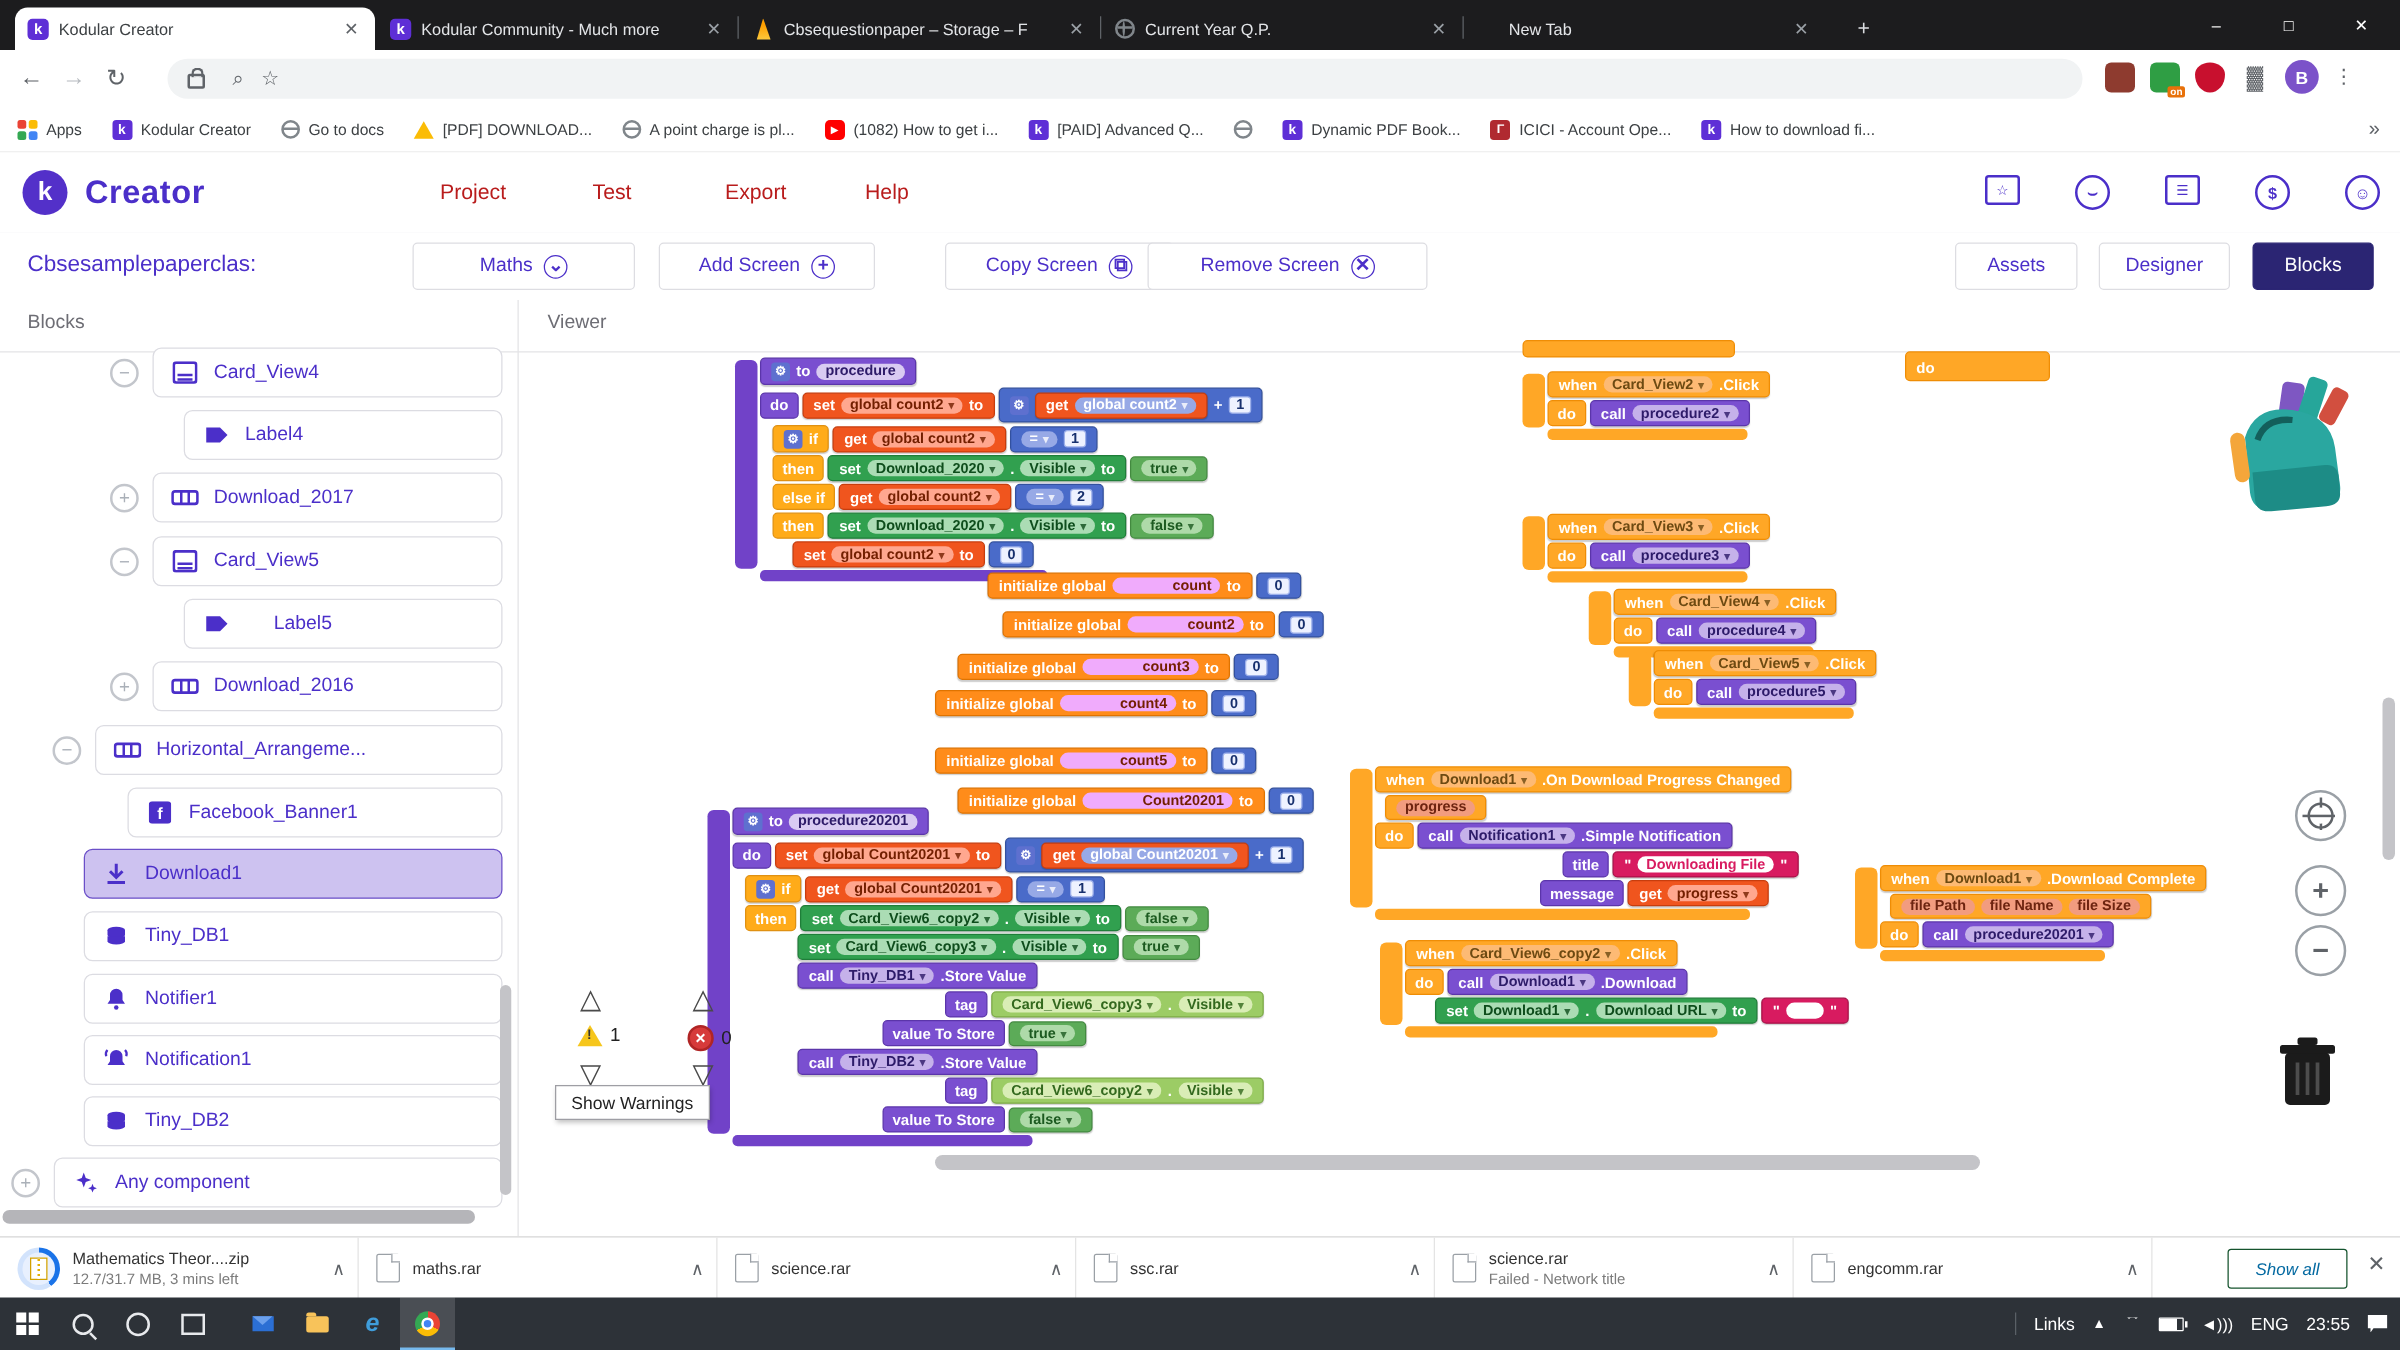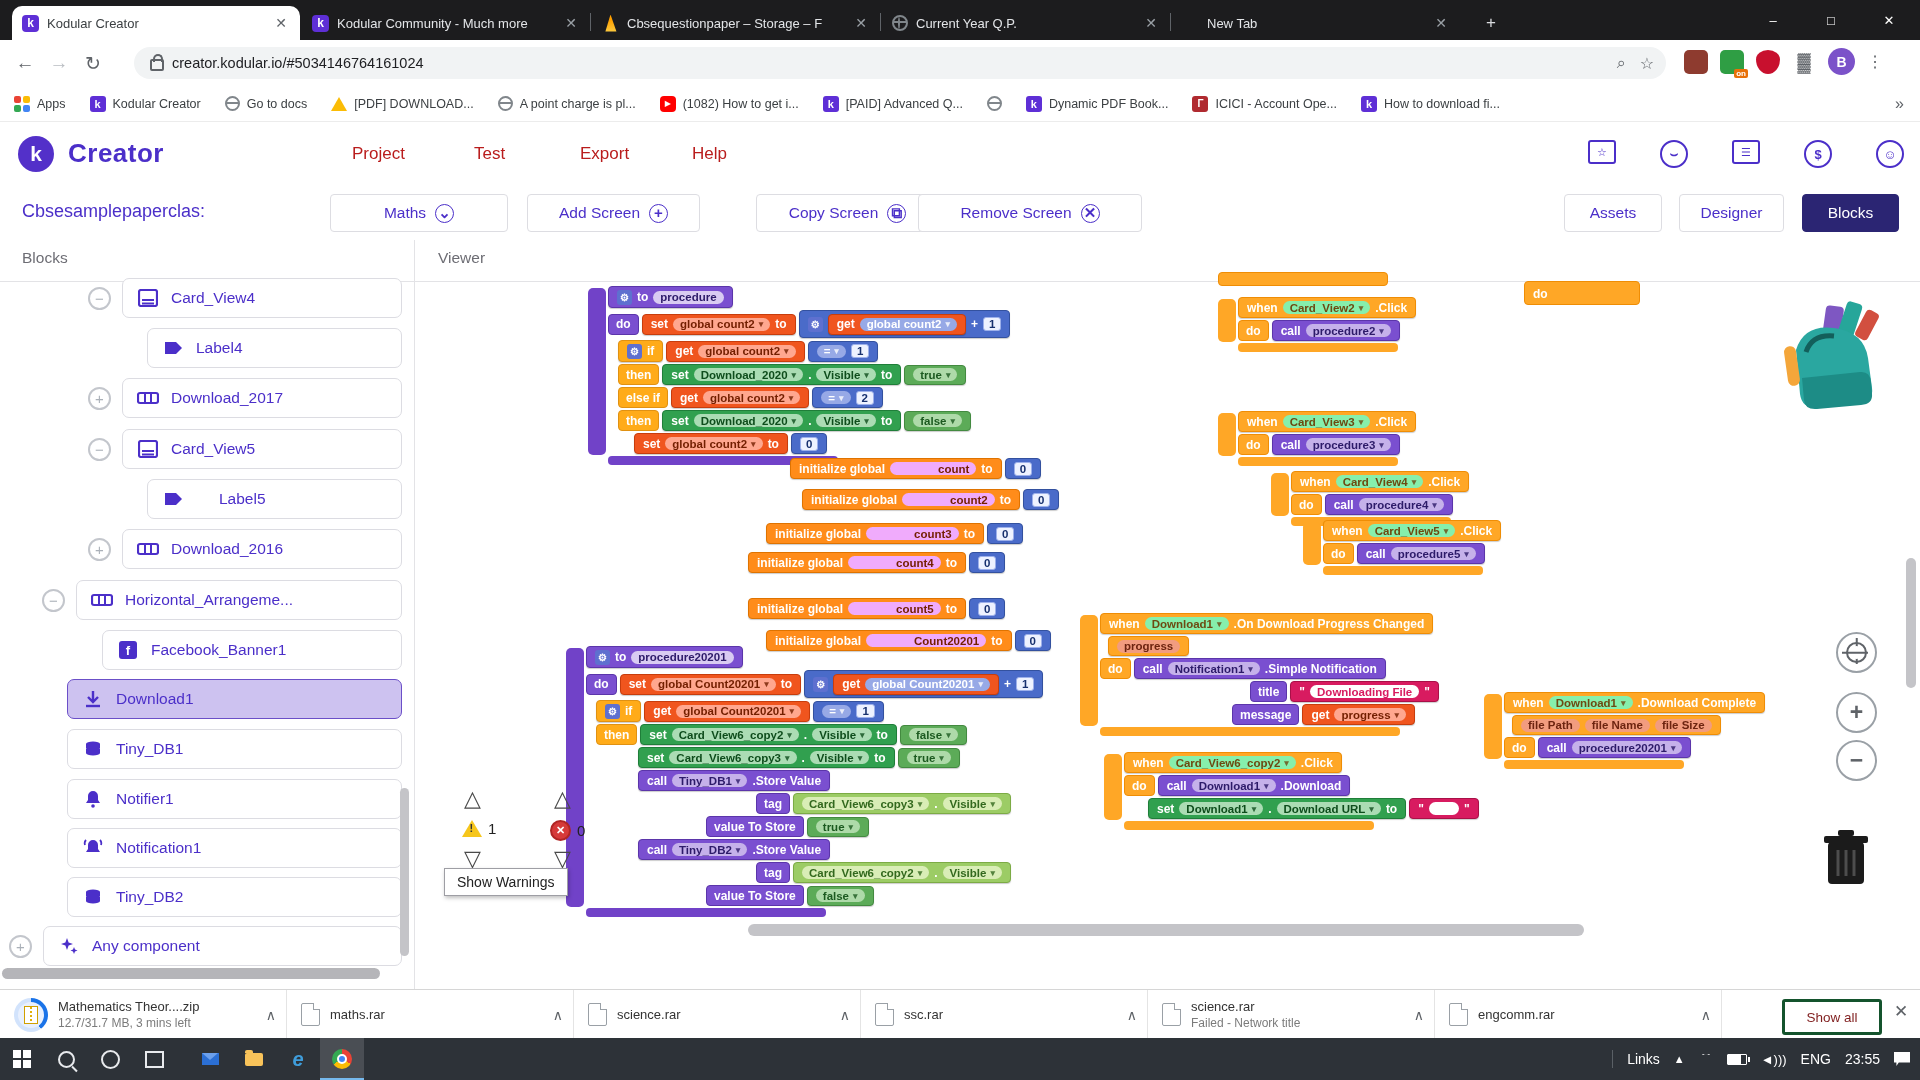--- a/index.html
+++ b/index.html
@@ -110,21 +110,21 @@
   .ck-vr{background:#f0551e;border:1px solid #c73d0d;}
   .ck-mt{background:#4a6bc9;border:1px solid #33519f;}
   .ck-cs{background:#31a04f;border:1px solid #1f7e39;}
   .ck-cg{background:#9ccc65;border:1px solid #7cab45;}
   .ck-tf{background:#5cab58;border:1px solid #438a40;}
   .ck-pr{background:#7a4fd0;border:1px solid #5b35aa;}
   .ck-tx{background:#d81b60;border:1px solid #a91048;}
   .ck-init{background:#ff8c1a;border:1px solid #df7300;}
   .fld{background:rgba(255,255,255,.7);border-radius:9px;padding:.5px 7px;font-size:11.5px;font-weight:bold;display:inline-flex;align-items:center;gap:4px;}
   .fld.dd::after{content:"\25BE";font-size:9px;opacity:.8;}
-  .ck-ev .fld{background:#86efac;color:#6d4a12;}
+  .ck-ev .fld{background:#fdba74;color:#6d4a12;}
   .ck-ev .fld.p{background:#f29c7f;color:#6d2410;}
   .ck-vr .fld{background:#ffa78f;color:#731f00;}
   .ck-init .fld{background:#f0abfc;color:#731f00;padding-left:48px;}
   .ck-mt .fld{background:#97a9e6;color:#fff;}
   .ck-cs .fld{background:#abdcb4;color:#0e4d1c;}
   .ck-cg .fld{background:#d9edb6;color:#33691e;}
   .ck-tf .fld{background:#aedaa9;color:#1c5a20;}
   .ck-pr .fld{background:#c5b1ea;color:#2d1b69;}
   .ck-pr .fld.w{background:#d9cbf2;color:#2d1b69;}
   .ck-tx .fld.w{background:#fff;color:#d81b60;min-width:16px;min-height:12px;}
@@ -153,21 +153,21 @@
   .dli{width:287px;display:flex;align-items:center;gap:10px;padding:0 10px 0 14px;border-right:1px solid #e4e4e4;box-sizing:border-box;}
   .dli .nm{font-size:13px;color:#333;white-space:nowrap;overflow:hidden;}
   .dli .sub{font-size:12px;color:#7b7b7b;margin-top:2px;white-space:nowrap;}
   .dli .chev{margin-left:auto;color:#5f6368;font-size:11px;}
   .ring{width:34px;height:34px;border-radius:50%;background:conic-gradient(#1a73e8 0 40%,#d2e3fc 0);display:flex;align-items:center;justify-content:center;flex:none;}
   .ring .inn{width:26px;height:26px;border-radius:50%;background:#e8f0fe;display:flex;align-items:center;justify-content:center;}
   .zipg{width:12px;height:16px;background:#fff;border:1px solid #d1a000;position:relative;}
   .zipg::before{content:"";position:absolute;left:5px;top:0;bottom:0;width:2px;background:repeating-linear-gradient(#e2b007 0 2px,#fff 2px 4px);}
   .fico{width:17px;height:21px;border:1.6px solid #9aa0a6;border-radius:2px;position:relative;flex:none;background:#fff;}
   .fico::before{content:"";position:absolute;right:-1px;top:-1px;width:6px;height:6px;background:#fff;border-left:1.6px solid #9aa0a6;border-bottom:1.6px solid #9aa0a6;}
-  #showall{position:absolute;left:1782px;top:999px;width:94px;height:30px;border:3px solid #14532d;border-radius:3px;background:#fff;font-size:13.5px;color:#7f1d1d;display:flex;align-items:center;justify-content:center;}
+  #showall{position:absolute;left:1782px;top:999px;width:94px;height:30px;border:1px solid #14532d;border-radius:3px;background:#fff;font-size:13.5px;color:#0369a1;display:flex;align-items:center;justify-content:center;font-style:italic;}
   #dlclose{position:absolute;left:1894px;top:1001px;font-size:17px;color:#5f6368;}
 
   
   #taskbar{top:1038px;left:0;width:1920px;height:42px;background:#2d3238;display:flex;align-items:center;}
   .tbic{width:44px;height:42px;display:flex;align-items:center;justify-content:center;color:#fff;}
   .winlogo{display:grid;grid-template-columns:8px 8px;gap:2px;}
   .winlogo i{width:8px;height:8px;background:#fff;}
   .srch{width:13px;height:13px;border:2px solid #e8eaed;border-radius:50%;position:relative;}
   .srch::after{content:"";position:absolute;right:-5px;bottom:-4px;width:7px;height:2px;background:#e8eaed;transform:rotate(45deg);}
   .cort{width:15px;height:15px;border:2px solid #e8eaed;border-radius:50%;}
@@ -237,21 +237,20 @@
   <div class="wbtn" style="left:1802px">□</div>
   <div class="wbtn" style="left:1860px">✕</div>
 </div>
 
 <div class="abs" id="toolbar">
   <span class="navic" style="margin-left:8px">←</span>
   <span class="navic dim">→</span>
   <span class="navic">↻</span>
   <div id="omnibox">
     <span class="lock"></span>
-    <span id="url">creator.kodular.io/#5034146764161024</span>
     <span class="obic">⌕</span>
     <span class="obic">☆</span>
   </div>
   <div class="extrow" style="left:1684px">
     <span class="ext e1"></span>
     <span class="ext e2">
           <span class="badge">on</span>
         </span>
     <span class="ext e3"></span>
     <span class="ext puzzle">▓</span>

